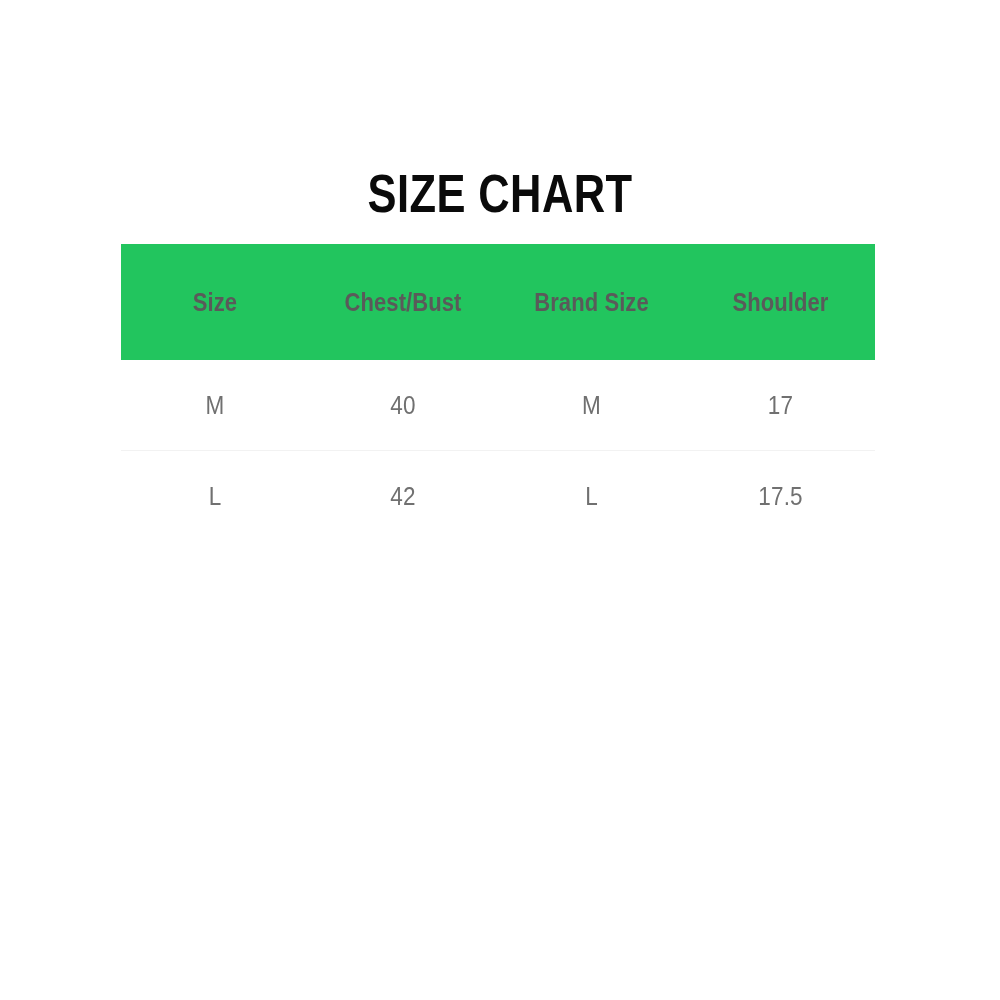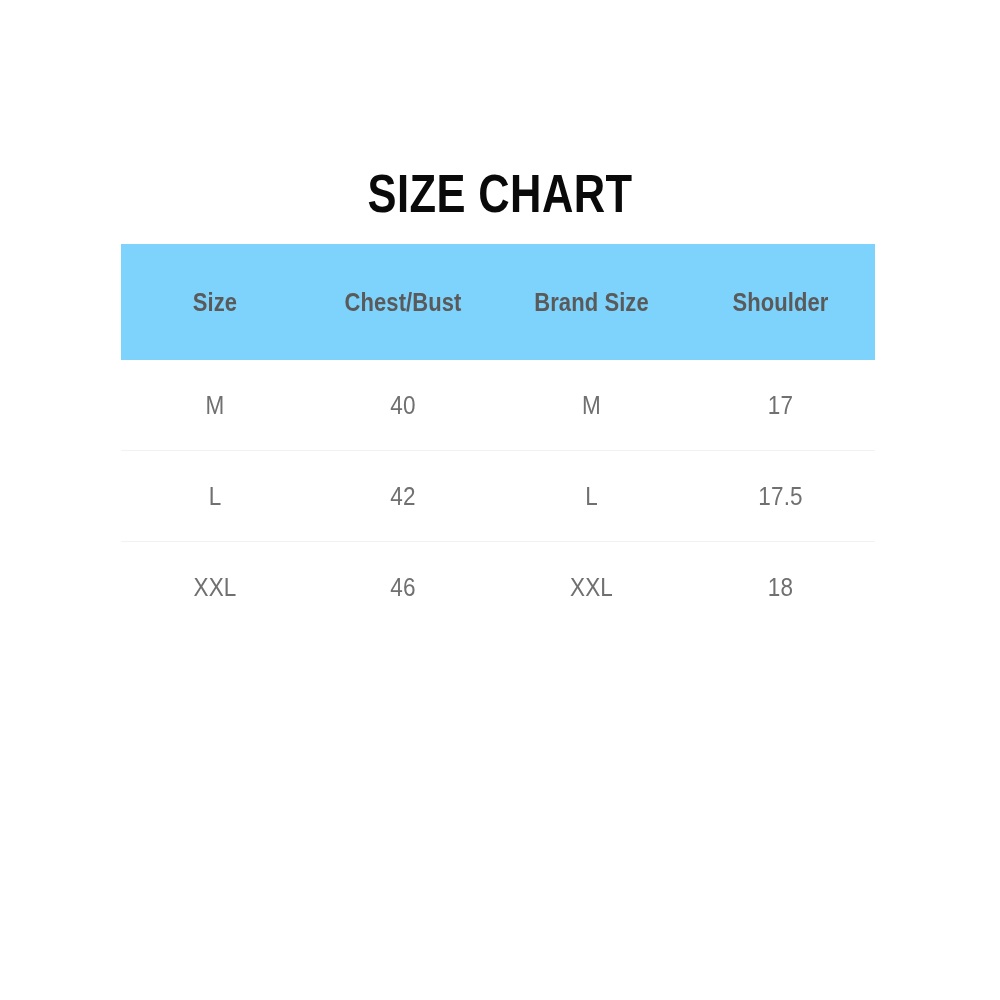--- a/index.html
+++ b/index.html
@@ -44,21 +44,21 @@
   .size-table {
     position: absolute;
     left: 121px;
     top: 244px;
     width: 754px;
     border-collapse: collapse;
     table-layout: fixed;
   }
 
   .size-table thead tr {
-    background: #7dd3fc;
+    background: #22c55e;
   }
 
   .size-table th {
     height: 116px;
     padding: 0;
     text-align: center;
     vertical-align: middle;
     font-family: "Liberation Sans", sans-serif;
     font-size: 25px;
     font-weight: 700;
@@ -120,22 +120,16 @@
         <td>40</td>
         <td>M</td>
         <td>17</td>
       </tr>
       <tr>
         <td>L</td>
         <td>42</td>
         <td>L</td>
         <td>17.5</td>
       </tr>
-      <tr>
-        <td>XXL</td>
-        <td>46</td>
-        <td>XXL</td>
-        <td>18</td>
-      </tr>
     </tbody>
   </table>
 
 </div>
 
 </body></html>

